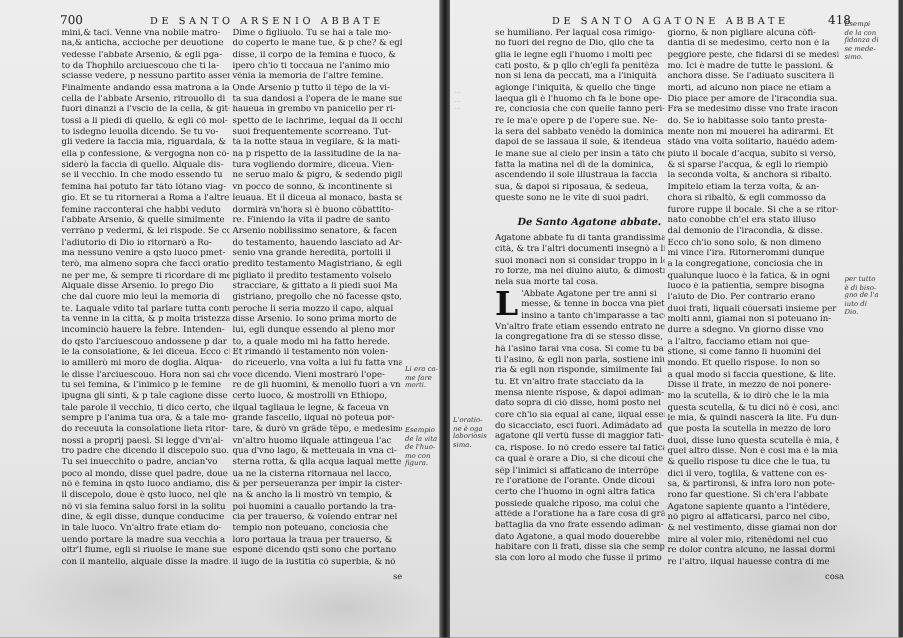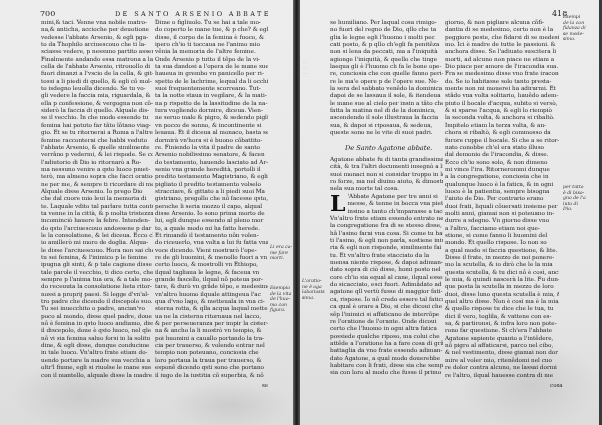--- a/index.html
+++ b/index.html
@@ -9,36 +9,36 @@
   .page.left{left:0;width:293px;}
   .page.right{left:300px;width:302px;}
   .gutter{position:absolute;left:293px;top:0;width:7px;height:425px;background:linear-gradient(90deg,#6a6a6a,#1d1d1d 45%,#1d1d1d 55%,#555);}
   .edge-right{position:absolute;right:0;top:0;width:3px;height:425px;background:#3a3a3a;}
   .stain{position:absolute;border-radius:50%;background:radial-gradient(ellipse at center,rgba(170,170,170,.35),rgba(170,170,170,0) 70%);}
   .running-head{position:absolute;top:10px;font-size:6.5px;letter-spacing:2.4px;color:#222;white-space:nowrap;}
   .folio{position:absolute;top:9px;font-size:8px;color:#222;}
   .col{position:absolute;font-size:5.7px;line-height:7.35px;color:#1a1a1a;text-align:justify;}
   .col .line{display:block;white-space:nowrap;overflow:hidden;text-overflow:clip;}
   .margin-note{position:absolute;font-size:4.6px;line-height:5.6px;color:#333;font-style:italic;}
-  .heading-center{position:absolute;font-size:6.6px;font-style:italic;color:#1a1a1a;white-space:nowrap;}
+  .heading-center{position:absolute;font-size:6.6px;font-style:italic;color:#1a1a1a;white-space:nowrap;font-weight:bold;}
   .dropcap{float:left;font-size:22px;line-height:18px;margin:1px 2px 0 0;color:#111;font-weight:bold;}
   .catch{position:absolute;font-size:5.6px;color:#222;}
   .faint-note{position:absolute;font-size:4.5px;line-height:5.6px;color:#b9b9b9;}
 </style>
 </head>
 <body>
 
 <div class="spread">
 
   <div class="page left">
     <div class="stain" style="left:10px;top:360px;width:140px;height:70px;"></div>
     <div class="stain" style="left:170px;top:380px;width:120px;height:50px;"></div>
 
     <div class="folio" style="left:40px;">700</div>
-    <div class="running-head" style="left:100px;margin-left:15px;">DE SANTO ARSENIO ABBATE</div>
+    <div class="running-head" style="left:100px;">DE SANTO ARSENIO ABBATE</div>
 
     <div class="col" id="lp-col1" style="left:41px;top:19px;width:112px;">
         <span class="line">mini,&amp; taci. Venne vna nobile matro-</span>
         <span class="line">na,&amp; anticha, accioche per deuotione</span>
         <span class="line">vedesse l'abbate Arsenio, &amp; egli pga-</span>
         <span class="line">to da Thophilo arciuescouo che ti la-</span>
         <span class="line">sciasse vedere, p nessuno partito assenti.</span>
         <span class="line">Finalmente andando essa matrona a la</span>
         <span class="line">cella de l'abbate Arsenio, ritrouollo di</span>
         <span class="line">fuori dinanzi a l'vscio de la cella, &amp; git-</span>
@@ -145,20 +145,21 @@
       <span id="lp-mn1">Esempio<br>de la vita<br>de l'huo-<br>mo con<br>figura.</span>
     </div>
   </div>
 
   <div class="gutter"></div>
 
   <div class="page right">
     <div class="stain" style="left:160px;top:340px;width:140px;height:90px;"></div>
     <div class="faint-note" style="left:3px;top:60px;">···<br>···<br>···</div>
 
+    <div class="running-head" style="left:68px;">DE SANTO AGATONE ABBATE</div>
     <div class="folio" style="left:252px;">418</div>
 
     <div class="col" id="rp-col1" style="left:30px;top:19px;width:113px;">
         <span class="line">se humiliano. Per laqual cosa rimigo-</span>
         <span class="line">no fuori del regno de Dio, qllo che ta</span>
         <span class="line">glia le legne egli l'huomo i molti pec</span>
         <span class="line">cati posto, &amp; p qllo ch'egli fa penitēza</span>
         <span class="line">non si lena da peccati, ma a l'iniquità</span>
         <span class="line">agionge l'iniquità, &amp; quello che tinge</span>
         <span class="line">laequa gli è l'huomo ch fa le bone ope-</span>

